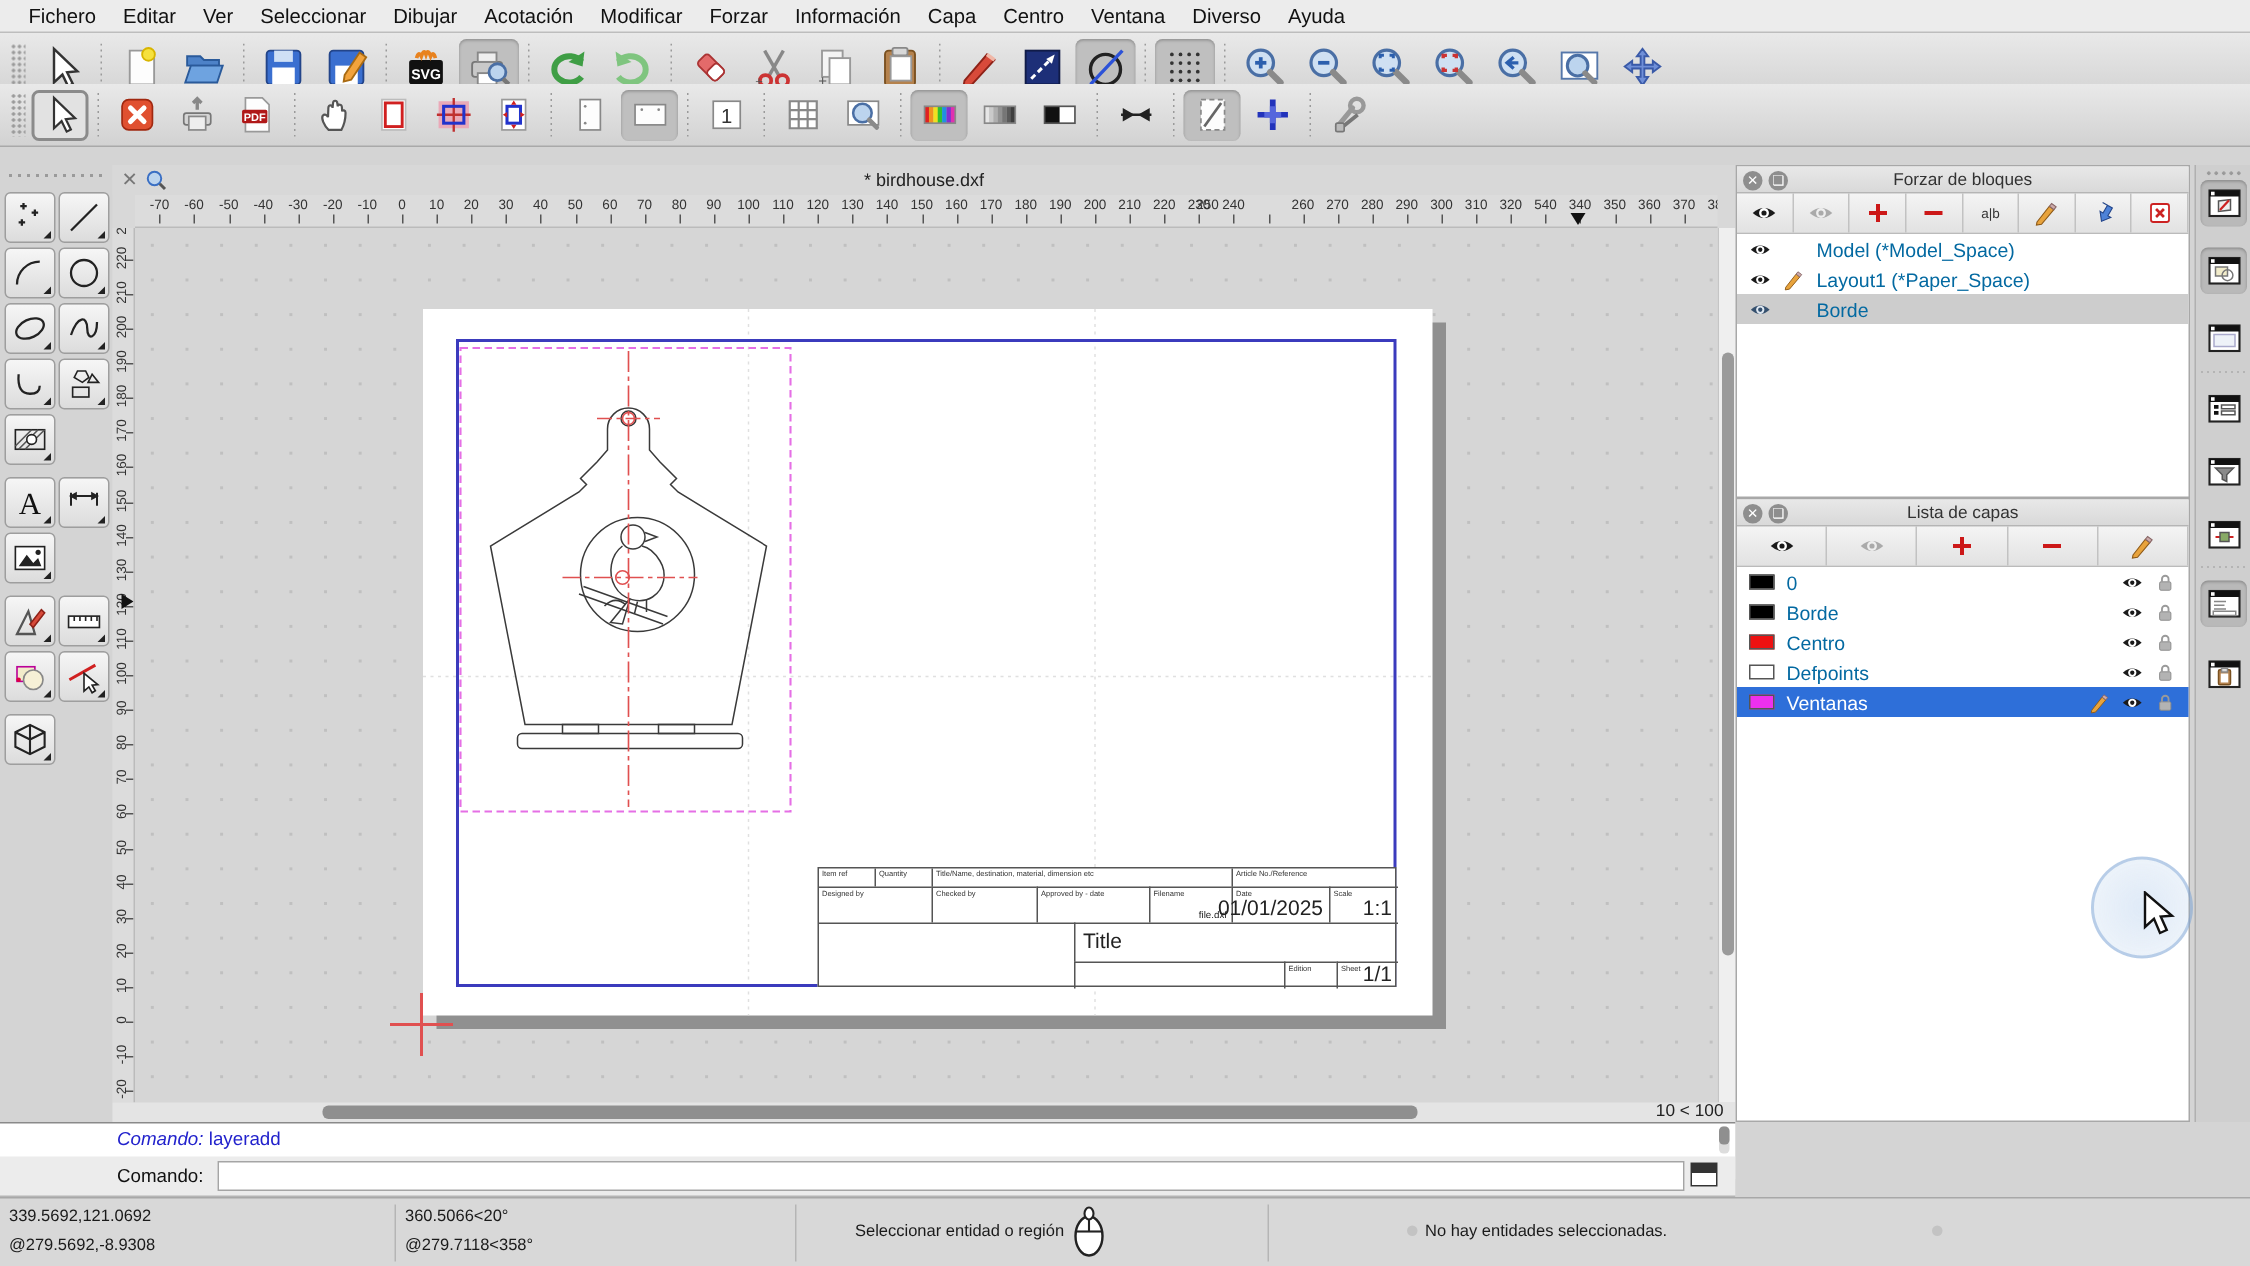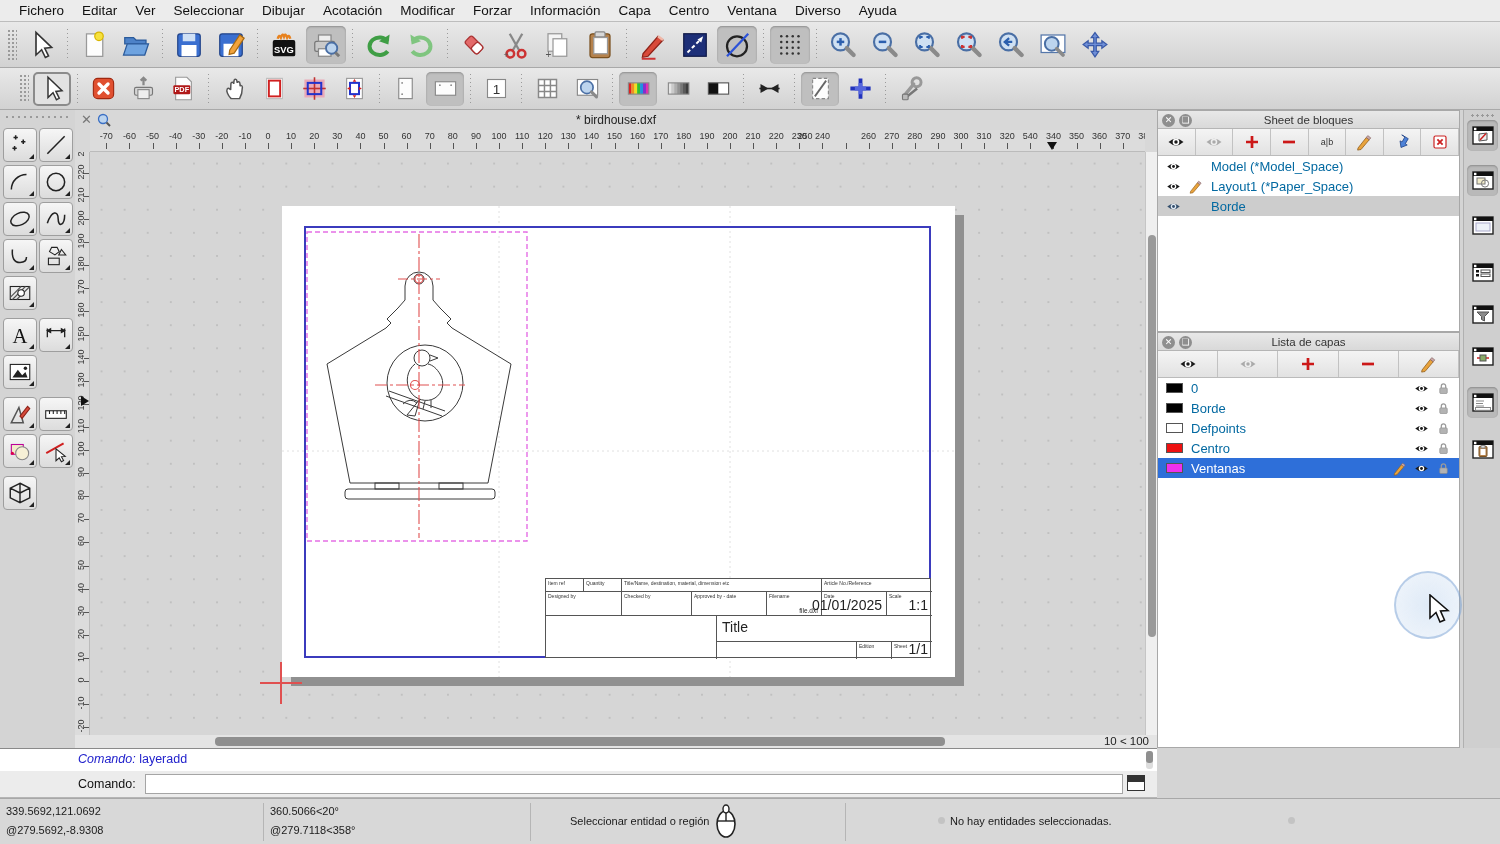--- a/index.html
+++ b/index.html
@@ -8,21 +8,21 @@
   #app { position:relative; width:1500px; height:844px; background:#d4d4d4; }
   svg { display:block; }
 
   
   .menubar { position:absolute; left:0; top:0; width:1500px; height:22px; background:#ececec; border-bottom:1px solid #bdbdbd; display:flex; align-items:center; padding-left:10px; }
   .menu-item { font-size:13.5px; color:#111; padding:0 9px; height:22px; line-height:22px; cursor:default; }
 
   
   .tb { position:absolute; left:0; width:1500px; background:linear-gradient(#e9e9e9,#d2d2d2); border-bottom:1px solid #a9a9a9; display:flex; align-items:center; }
   #toolbar1 { top:22px; height:46px; padding-left:4px; }
-  #toolbar2 { top:68px; height:42px; padding-left:16px; }
+  #toolbar2 { top:56px; height:42px; padding-left:4px; }
   .tb-handle { width:10px; height:70%; background-image:radial-gradient(#9a9a9a 1px, transparent 1.2px); background-size:4px 4px; margin:0 3px; }
   .tb-sep { width:1px; height:70%; margin:0 5px; background-image:linear-gradient(#9a9a9a 1.5px, transparent 1.5px); background-size:1px 4px; }
   .tb-btn { width:40px; height:38px; border-radius:5px; display:flex; align-items:center; justify-content:center; margin:0 1px; }
   #toolbar2 .tb-btn { width:38px; height:34px; }
   .tb-btn.pressed { background:#bfbfbf; box-shadow:inset 0 1px 2px rgba(0,0,0,.25); }
   .tb-btn.sel-outline { border:2px solid #8b8b8b; background:#e2e2e2; }
   .tb-btn svg { width:30px; height:30px; }
   #toolbar2 .tb-btn svg { width:27px; height:27px; }
 
   
@@ -855,21 +855,21 @@
       <div id="hscrollrow">
         <div id="hscroll-thumb" style="left:140px;width:730px"></div>
         <div id="zoomtext">10 &lt; 100</div>
       </div>
     </div>
 
     <div class="panel" id="blocks-panel" style="top:0;height:222px">
       <div class="panel-head">
         <div class="phbtn" style="left:4px">✕</div>
         <div class="phbtn" style="left:21px">❏</div>
-        <div class="ptitle">Sheet de bloques</div>
+        <div class="ptitle">Forzar de bloques</div>
       </div>
       <div class="panel-tb" id="blocks-toolbar">
           <div class="pbtn">
             <svg viewBox="0 0 24 24">
               <path d="M2 12 Q12 3 22 12 Q12 21 2 12 Z" fill="#1a1a1a"></path>
               <circle cx="12" cy="12" r="4.4" fill="#fff"></circle>
               <circle cx="12" cy="12" r="2.3" fill="#1a1a1a"></circle>
             </svg>
           </div>
           <div class="pbtn">
@@ -1025,41 +1025,41 @@
               </span>
               <span style="width:15px">
                 <svg viewBox="0 0 24 24">
                   <rect x="6" y="11" width="12" height="9" rx="1.5" fill="#b3b3b3" stroke="#8a8a8a"></rect>
                   <path d="M8.5 11 V8 a3.5 3.5 0 0 1 7 0 V11" fill="none" stroke="#9a9a9a" stroke-width="2"></path>
                 </svg>
               </span>
             </span>
           </div>
           <div class="plist-row">
-            <span class="swatch" style="background:#ffffff"></span>
-            <span class="lay-name">Defpoints</span>
+            <span class="swatch" style="background:#ee1111"></span>
+            <span class="lay-name">Centro</span>
             <span class="row-icons">
               <span style="width:15px">
                 <svg viewBox="0 0 24 24">
                   <path d="M2 12 Q12 3 22 12 Q12 21 2 12 Z" fill="#1a1a1a"></path>
                   <circle cx="12" cy="12" r="4.4" fill="#fff"></circle>
                   <circle cx="12" cy="12" r="2.3" fill="#1a1a1a"></circle>
                 </svg>
               </span>
               <span style="width:15px">
                 <svg viewBox="0 0 24 24">
                   <rect x="6" y="11" width="12" height="9" rx="1.5" fill="#b3b3b3" stroke="#8a8a8a"></rect>
                   <path d="M8.5 11 V8 a3.5 3.5 0 0 1 7 0 V11" fill="none" stroke="#9a9a9a" stroke-width="2"></path>
                 </svg>
               </span>
             </span>
           </div>
           <div class="plist-row">
-            <span class="swatch" style="background:#ee1111"></span>
-            <span class="lay-name">Centro</span>
+            <span class="swatch" style="background:#ffffff"></span>
+            <span class="lay-name">Defpoints</span>
             <span class="row-icons">
               <span style="width:15px">
                 <svg viewBox="0 0 24 24">
                   <path d="M2 12 Q12 3 22 12 Q12 21 2 12 Z" fill="#1a1a1a"></path>
                   <circle cx="12" cy="12" r="4.4" fill="#fff"></circle>
                   <circle cx="12" cy="12" r="2.3" fill="#1a1a1a"></circle>
                 </svg>
               </span>
               <span style="width:15px">
                 <svg viewBox="0 0 24 24">

